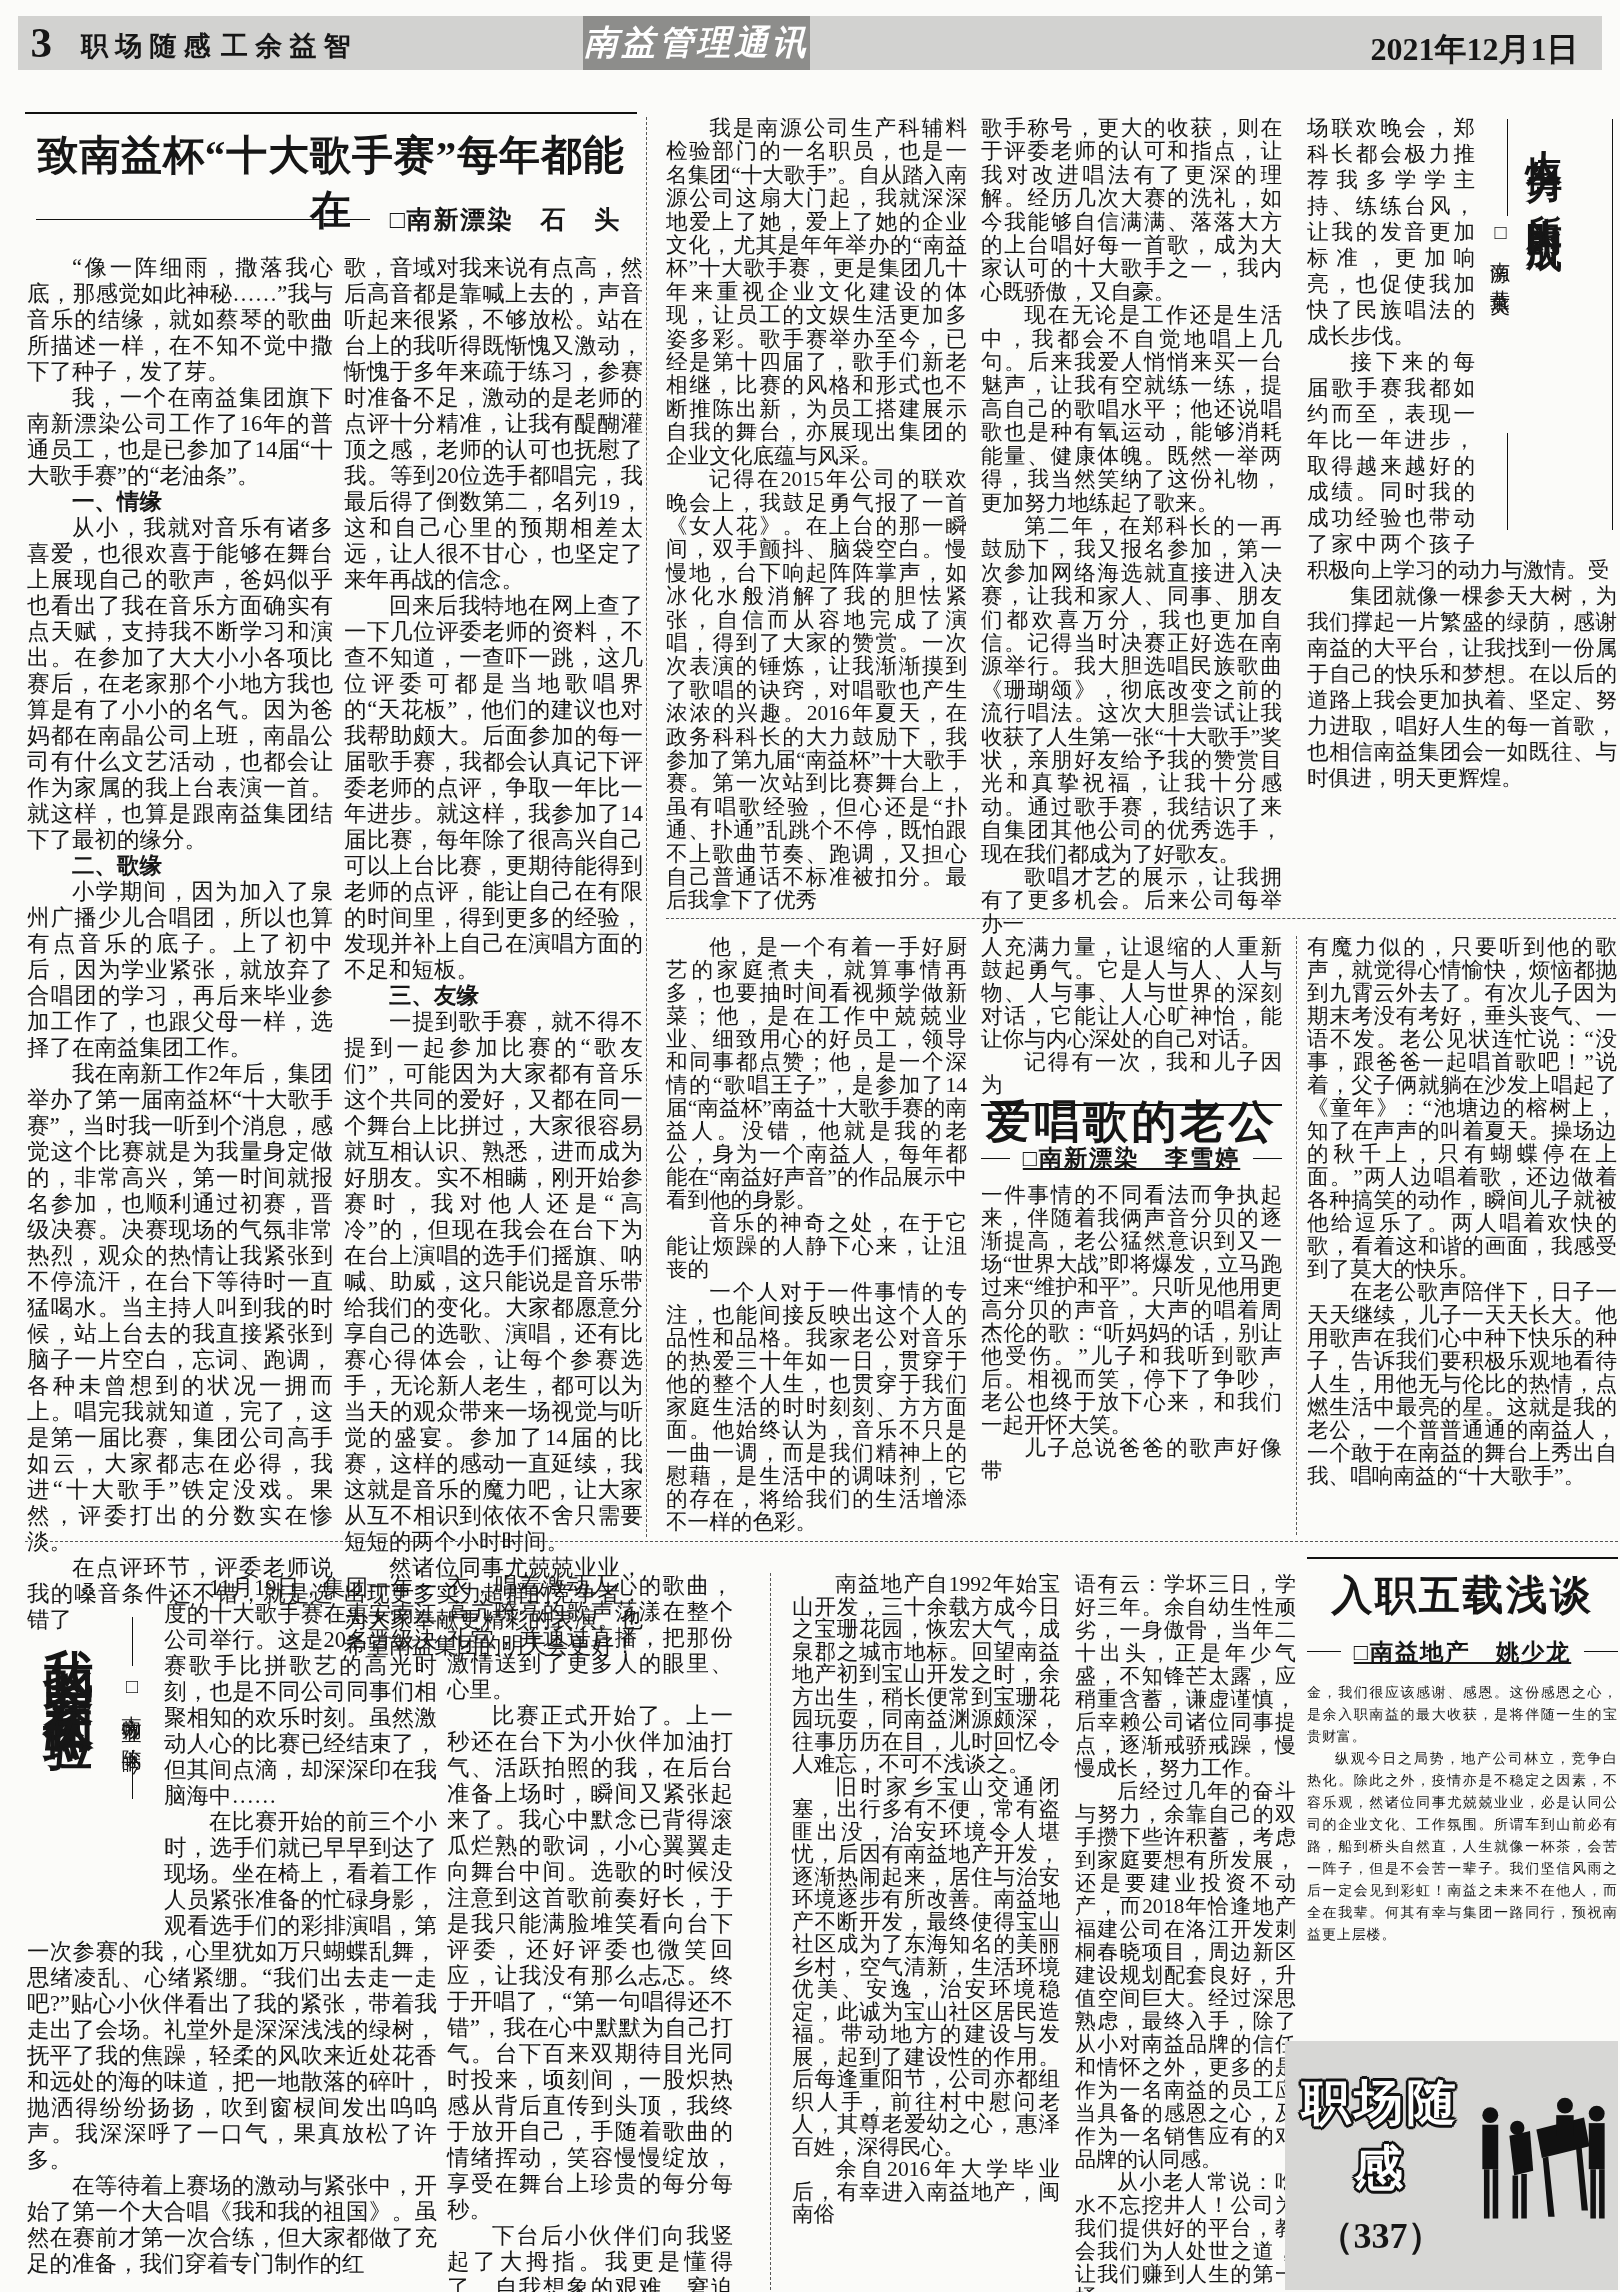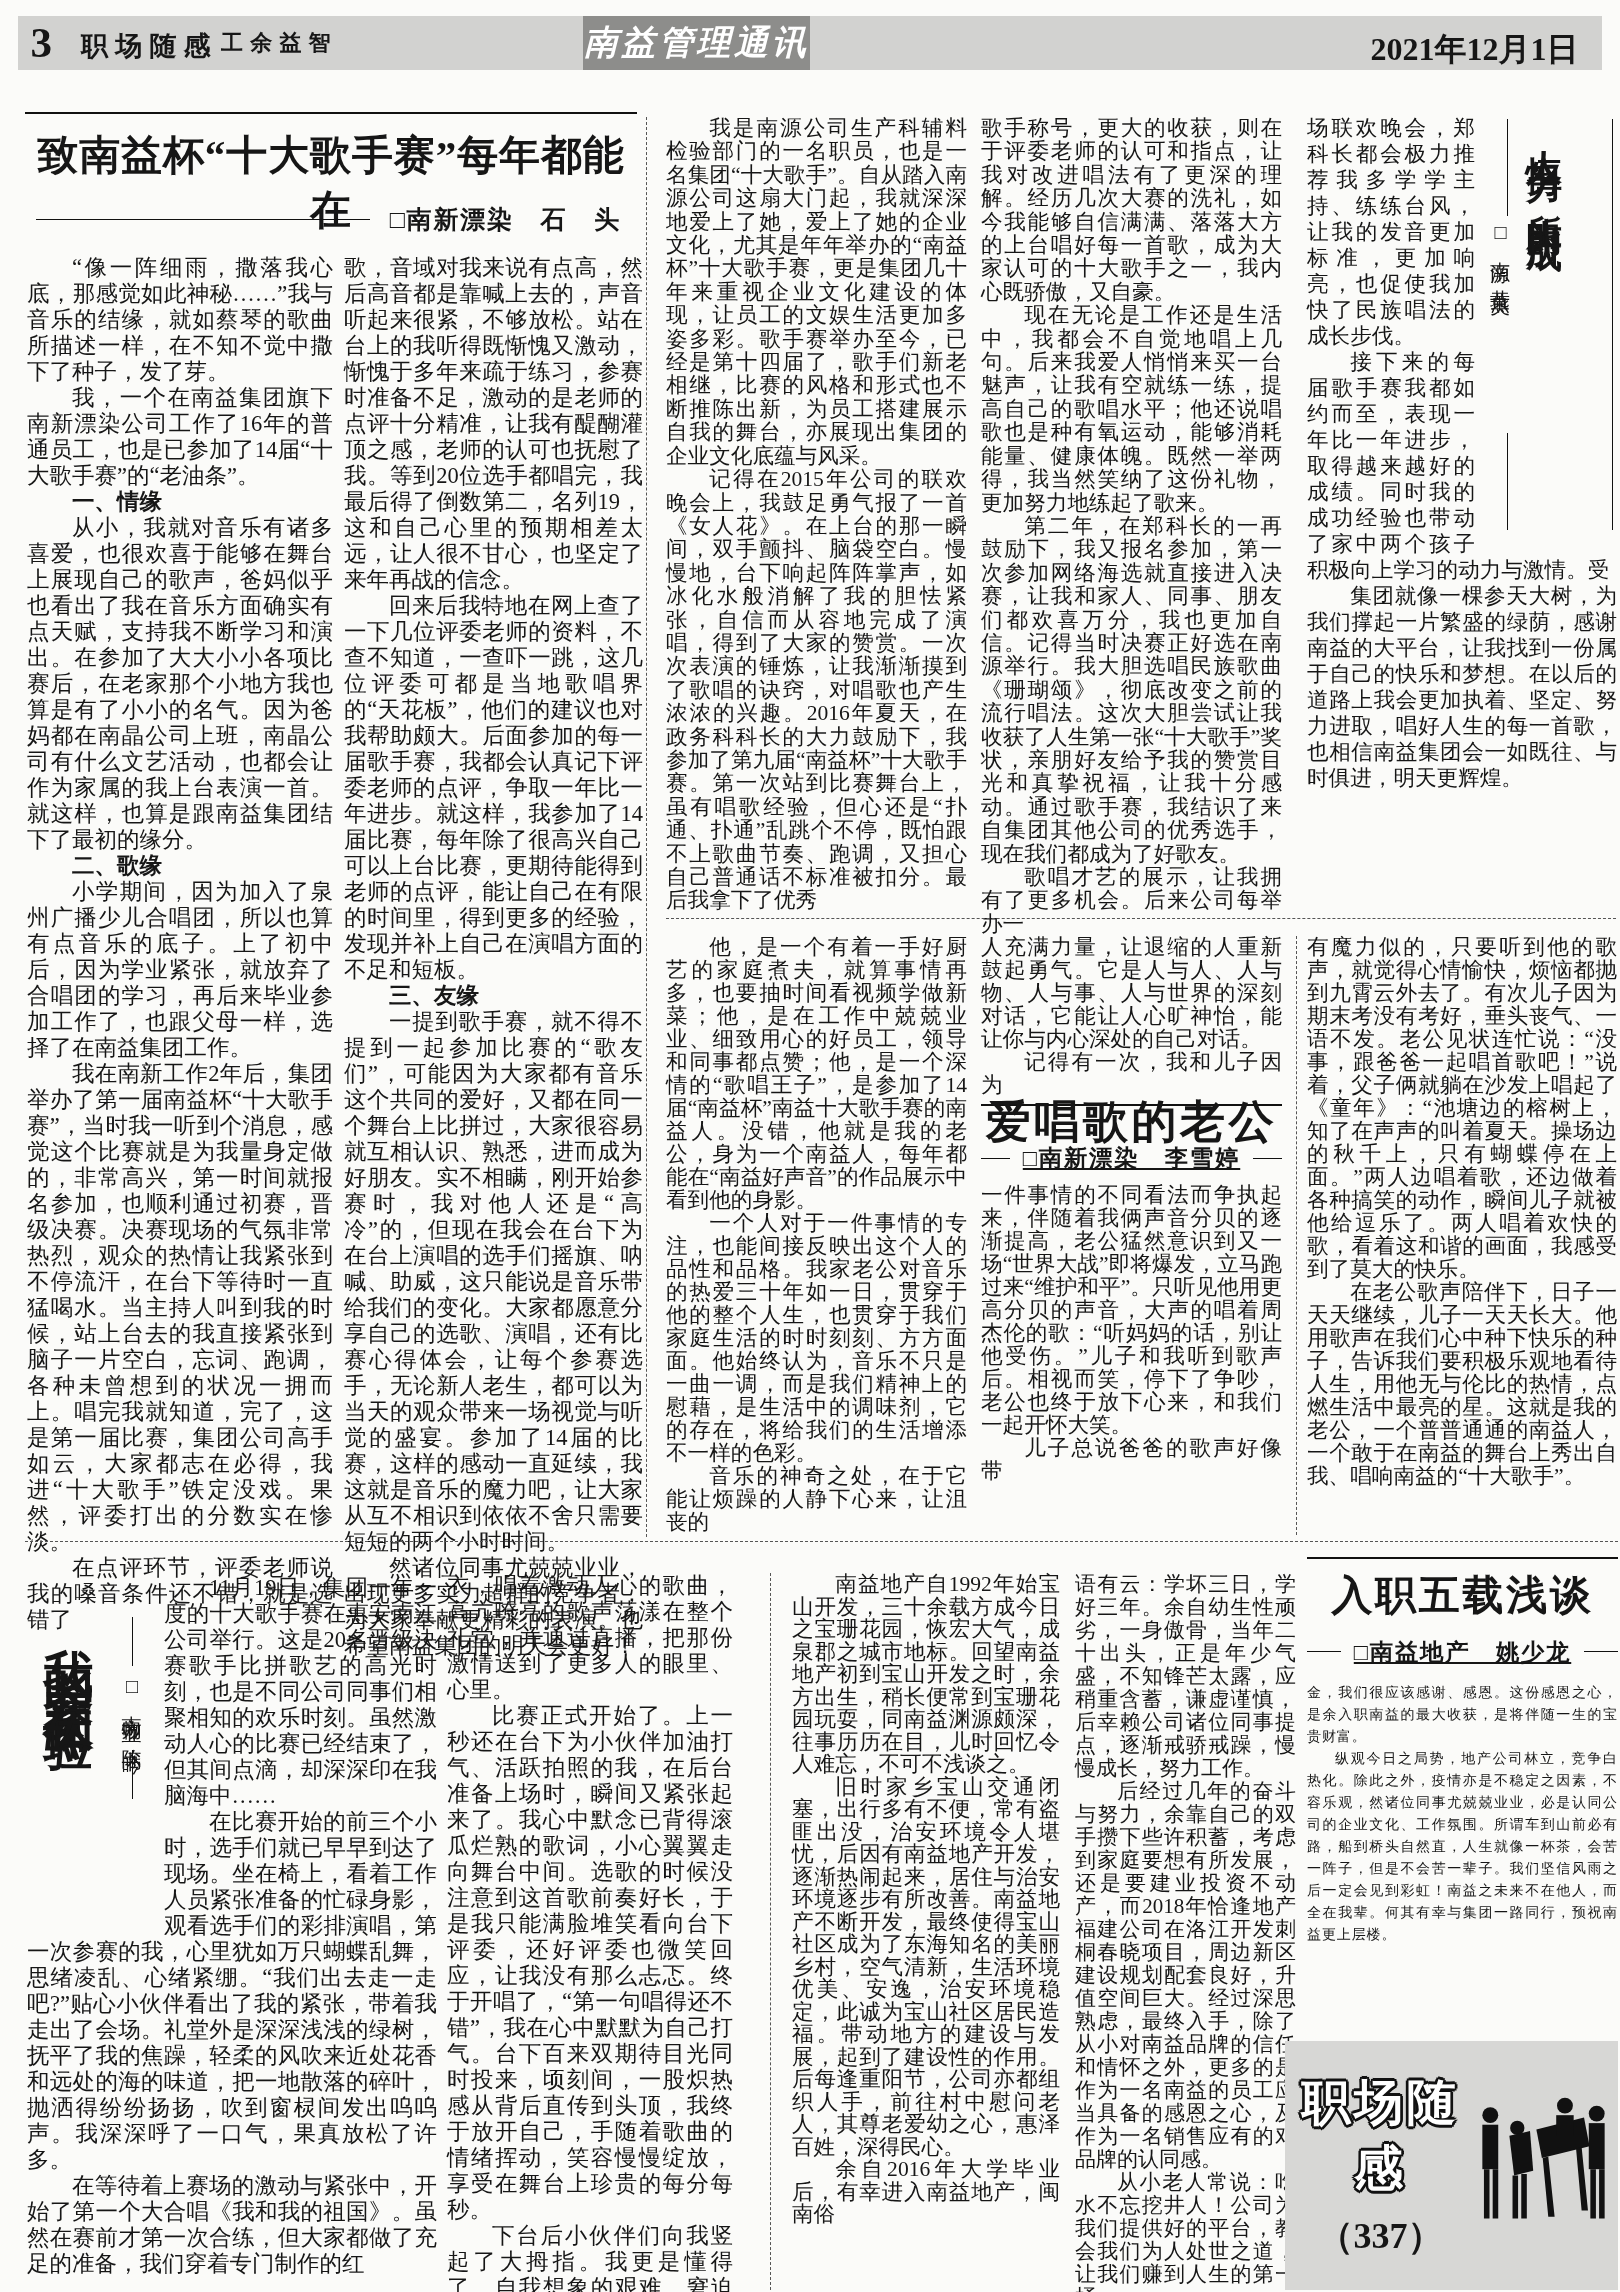--- a/index.html
+++ b/index.html
@@ -2,21 +2,21 @@
 <html style="font-size:14.4px"><head>
 <meta charset="utf-8">
 <style>
   html,body{margin:0;padding:0;background:#e9e9e7;}
   .page{position:relative;width:1620px;height:2293px;background:#fbfbf9;margin:0 auto;
         font-family:"Liberation Serif","DejaVu Serif",serif;color:#161616;overflow:hidden;}
   
   .hbar{position:absolute;left:18px;top:16px;width:1584px;height:54px;background:#d2d2d0;}
   .pnum{position:absolute;left:12.6px;top:1.8px;font-size:43px;font-weight:bold;}
   .sec1{position:absolute;left:63px;top:11.7px;font-size:27px;font-weight:bold;letter-spacing:7.2px;}
-  .sec2{position:absolute;left:203px;top:11.7px;font-size:22px;font-weight:bold;letter-spacing:7.2px;}
+  .sec2{position:absolute;left:203px;top:11.7px;font-size:27px;font-weight:bold;letter-spacing:7.2px;}
   .mastbox{position:absolute;left:565px;top:0;width:227px;height:54px;background:#8d8d8b;
            color:#fff;display:flex;align-items:center;justify-content:center;
            font-size:34px;font-weight:bold;font-style:italic;letter-spacing:3.6px;}
   .hdate{position:absolute;right:23.4px;top:11.7px;font-size:32px;font-weight:bold;}
   
   p{margin:0;text-align:justify;text-indent:2em;}
   p.cont{text-indent:0;}
   p.sub{font-family:"Liberation Sans","DejaVu Sans",sans-serif;font-weight:bold;text-indent:2em;}
   .col{position:absolute;}
   
@@ -140,22 +140,22 @@
     </div>
     <p class="cont">场联欢晚会，郑科长都会极力推荐我多学学主持、练练台风，让我的发音更加标准，更加响亮，也促使我加快了民族唱法的成长步伐。</p>
     <p>接下来的每届歌手赛我都如约而至，表现一年比一年进步，取得越来越好的成绩。同时我的成功经验也带动了家中两个孩子积极向上学习的动力与激情。受</p>
     <p>集团就像一棵参天大树，为我们撑起一片繁盛的绿荫，感谢南益的大平台，让我找到一份属于自己的快乐和梦想。在以后的道路上我会更加执着、坚定、努力进取，唱好人生的每一首歌，也相信南益集团会一如既往、与时俱进，明天更辉煌。</p>
   </div>
 
   <div class="hdash" style="left:666px;top:918px;width:950px;"></div>
 
   <div class="col a3c" style="left:666px;top:936px;width:301px;">
     <p>他，是一个有着一手好厨艺的家庭煮夫，就算事情再多，也要抽时间看视频学做新菜；他，是在工作中兢兢业业、细致用心的好员工，领导和同事都点赞；他，是一个深情的“歌唱王子”，是参加了14届“南益杯”南益十大歌手赛的南益人。没错，他就是我的老公，身为一个南益人，每年都能在“南益好声音”的作品展示中看到他的身影。</p>
+    <p>音乐的神奇之处，在于它能让烦躁的人静下心来，让沮丧的</p>
     <p>一个人对于一件事情的专注，也能间接反映出这个人的品性和品格。我家老公对音乐的热爱三十年如一日，贯穿于他的整个人生，也贯穿于我们家庭生活的时时刻刻、方方面面。他始终认为，音乐不只是一曲一调，而是我们精神上的慰藉，是生活中的调味剂，它的存在，将给我们的生活增添不一样的色彩。</p>
-    <p>音乐的神奇之处，在于它能让烦躁的人静下心来，让沮丧的</p>
   </div>
 
   <div class="col a3c" style="left:981px;top:936px;width:301px;">
     <p class="cont">人充满力量，让退缩的人重新鼓起勇气。它是人与人、人与物、人与事、人与世界的深刻对话，它能让人心旷神怡，能让你与内心深处的自己对话。</p>
     <p>记得有一次，我和儿子因为</p>
     <div class="embed">
       <div class="a3title">爱唱歌的老公</div>
       <div class="byrow">
         <span class="ln"></span>
         <span class="bt">□南新漂染　李雪婷</span>

